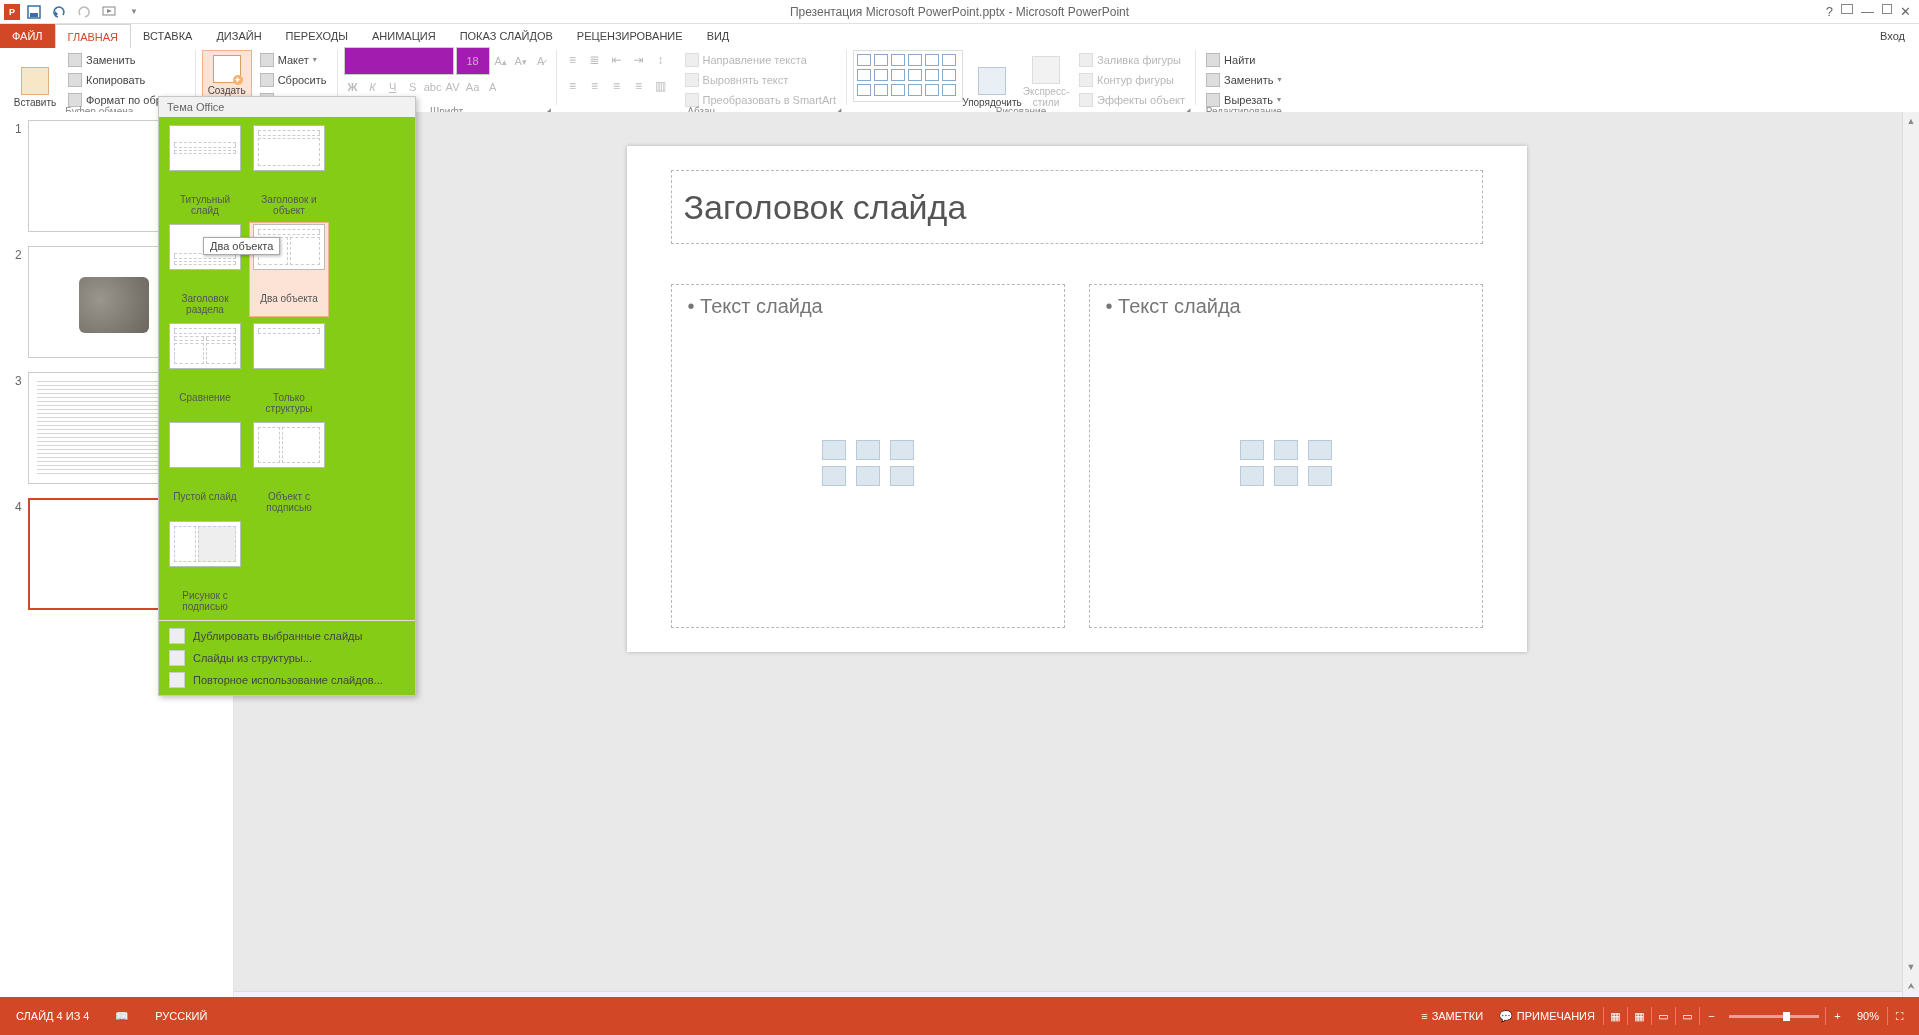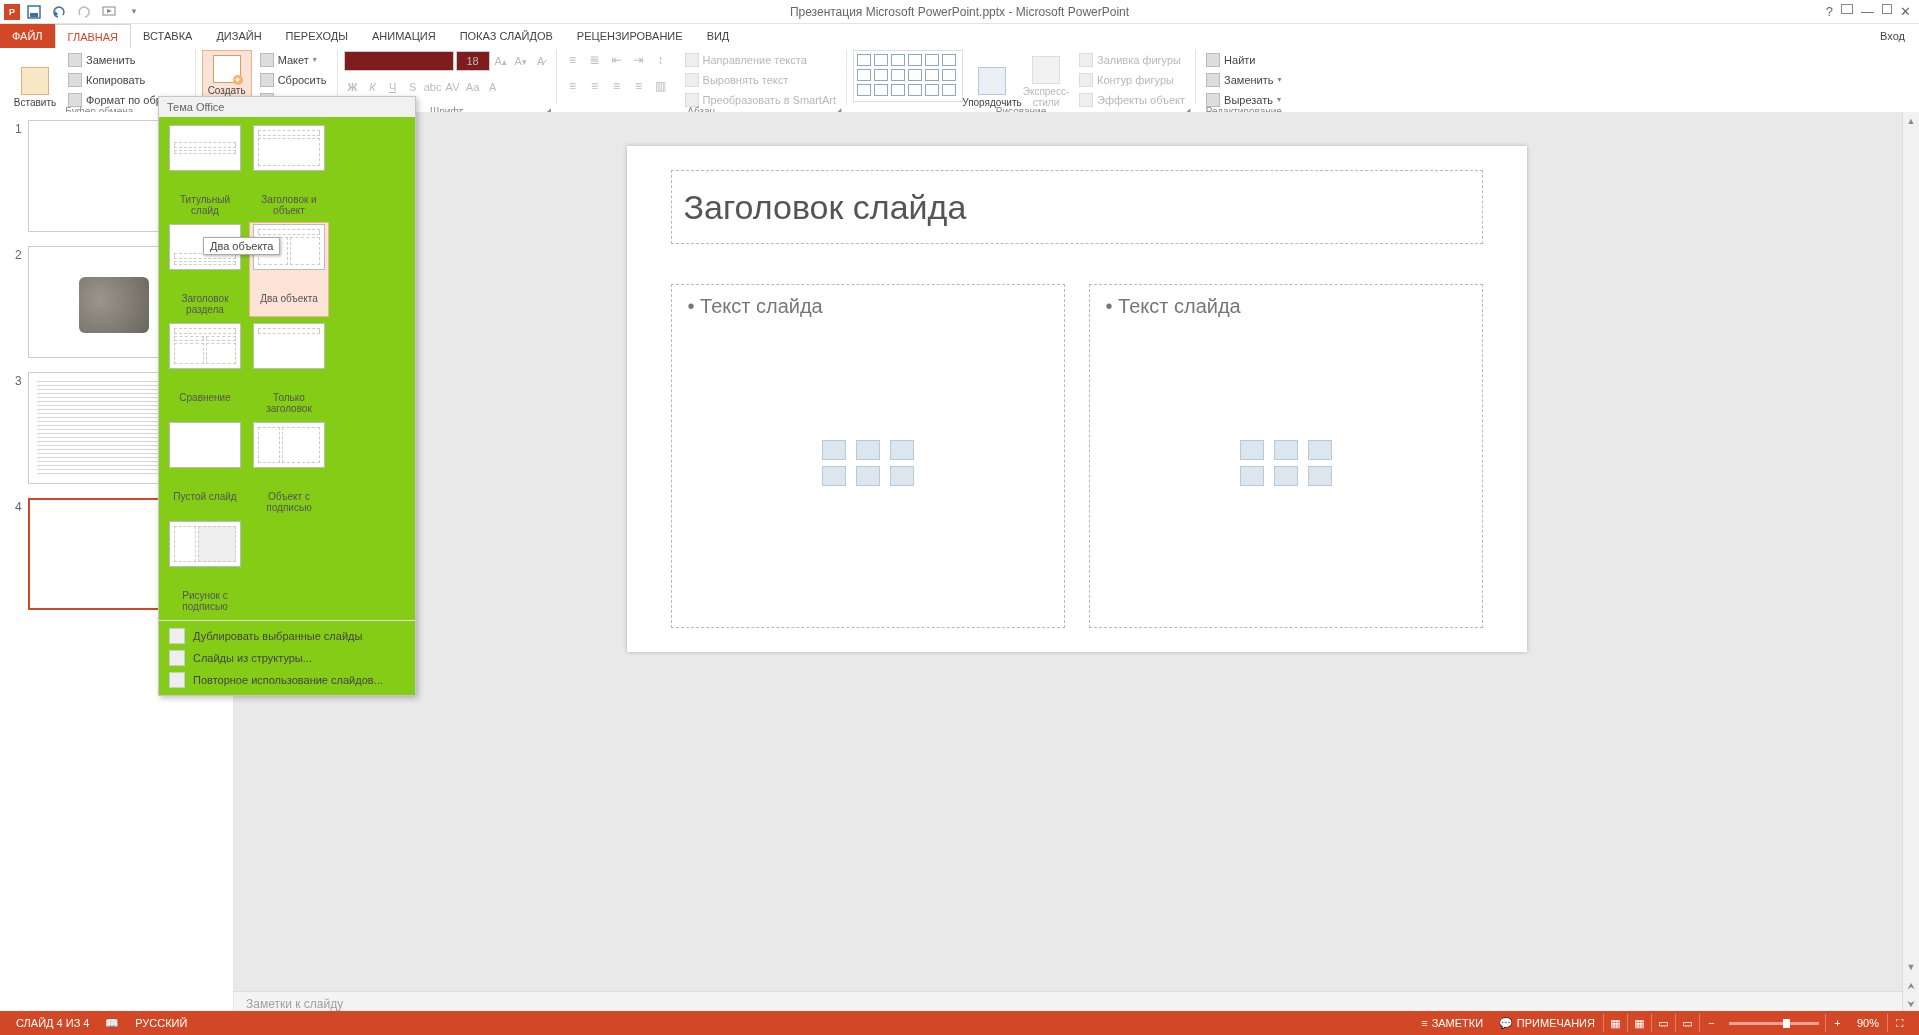--- a/index.html
+++ b/index.html
@@ -31,21 +31,21 @@
 .big-btn .ico { width:28px; height:28px; margin-bottom:2px; background:#f3d9b9; border:1px solid #e0b080; }
 .big-btn.active { background:#fce3d6; border:1px solid #f0b28e; }
 
 .vstack { display:flex; flex-direction:column; gap:1px; justify-content:center; }
 .small-btn { display:flex; align-items:center; gap:4px; padding:1px 4px; font-size:11px; color:#444; height:19px; white-space:nowrap; }
 .small-btn .sico { width:14px; height:14px; background:#ddd; border:1px solid #bbb; }
 .small-btn.disabled, .disabled { color:#b8b8b8; }
 .disabled .sico { background:#eee; border-color:#ddd; }
 
 .font-row { display:flex; align-items:center; gap:2px; height:22px; }
-.font-row .combo { height:20px; border:1px solid #ccc; background:#7f1d1d; display:flex; align-items:center; padding:0 4px; font-size:11px; color:#bbb;text-align:right; }
+.font-row .combo { height:28px; border:1px solid #ccc; background:#a21caf; display:flex; align-items:center; padding:0 4px; font-size:11px; color:#bbb;text-align:right; }
 .font-row .tiny { width:18px; height:20px; display:flex; align-items:center; justify-content:center; color:#bbb; font-size:11px; }
 .para-row { display:flex; gap:2px; height:22px; }
 .para-row .tiny { width:20px; height:20px; display:flex; align-items:center; justify-content:center; color:#bbb; }
 
 .shapes-gallery { width:110px; height:52px; border:1px solid #ddd; background:#fff; display:flex; flex-wrap:wrap; align-content:flex-start; gap:3px; padding:3px; }
 .shapes-gallery .sh { width:14px; height:12px; border:1px solid #8aa9c9; }
 
 
 .layout-popup { position:absolute; left:158px; top:96px; width:258px; background:#84cc16; border:1px solid #c6c6c6; box-shadow:2px 2px 6px rgba(0,0,0,0.25); z-index:100; }
 .layout-popup .hdr { background:#f1f1f1; padding:4px 8px; font-size:11px; color:#666; }
@@ -85,21 +85,21 @@
 .ph-icons { position:absolute; left:50%; top:52%; transform:translate(-50%,-50%); display:flex; flex-direction:column; gap:6px; align-items:center;}
 .ph-icons .irow { display:flex; gap:10px;}
 .ph-icons .pic { width:24px; height:20px; background:#dce6ef; border:1px solid #b7c9da;}
 
 .vscroll { width:17px; background:#f1f1f1; position:absolute; right:0; top:0; bottom:0; border-left:1px solid #ddd;}
 .vscroll .arrow { height:17px; display:flex; align-items:center; justify-content:center; color:#888; font-size:9px;}
 
 .notes-bar { height:24px; background:#f4f4f4; border-top:1px solid #ddd; display:flex; align-items:center; padding:0 12px; font-size:12px; color:#a0a0a0;}
 
 
-.statusbar { position:absolute; left:0; right:0; bottom:0; height:24px; background:#d24726; color:#fff; display:flex; align-items:center; font-size:11px; padding:0 8px; }
+.statusbar { position:absolute; left:0; right:0; bottom:0; height:38px; background:#d24726; color:#fff; display:flex; align-items:center; font-size:11px; padding:0 8px;gap:10px; }
 .statusbar .seg { padding:0 8px; display:flex; align-items:center; gap:4px;}
 .statusbar .right { margin-left:auto; display:flex; align-items:center;}
 .statusbar .vbtn { width:24px; height:18px; display:flex; align-items:center; justify-content:center; border-left:1px solid rgba(255,255,255,0.3);}
 .zoom-slider { width:90px; height:3px; background:rgba(255,255,255,0.5); margin:0 6px; position:relative;}
 .zoom-slider .knob{ position:absolute; left:54px; top:-3px; width:7px; height:9px; background:#fff;}
 
 svg { display:block; }
 </style>
 </head>
 <body>
@@ -398,21 +398,21 @@
             <div></div>
           </div>
         </div>
         <span>Сравнение</span>
       </div>
     <div class="layout-item">
         <div class="layout-thumb">
           <div class="lt-title"></div>
           <div style="flex:1"></div>
         </div>
-        <span>Только заголовок</span>
+        <span>Только структуры</span>
       </div>
     <div class="layout-item">
         <div class="layout-thumb"></div>
         <span>Пустой слайд</span>
       </div>
     <div class="layout-item">
         <div class="layout-thumb">
           <div class="lt-row">
             <div style="flex:0 0 22px;"></div>
             <div></div>

